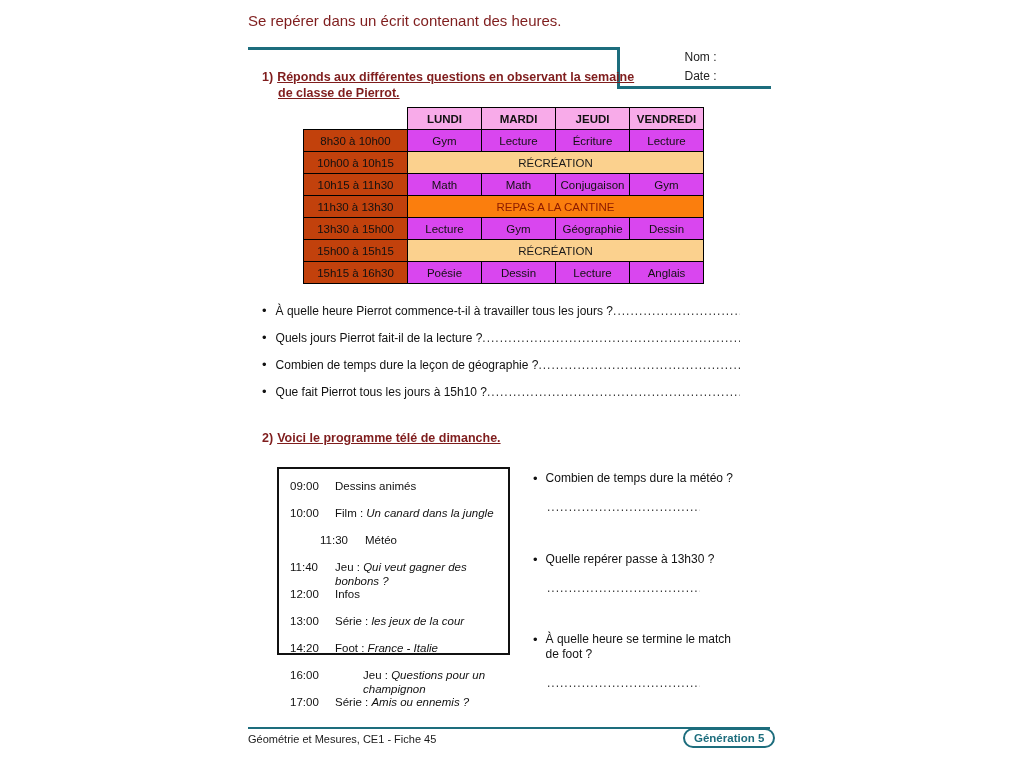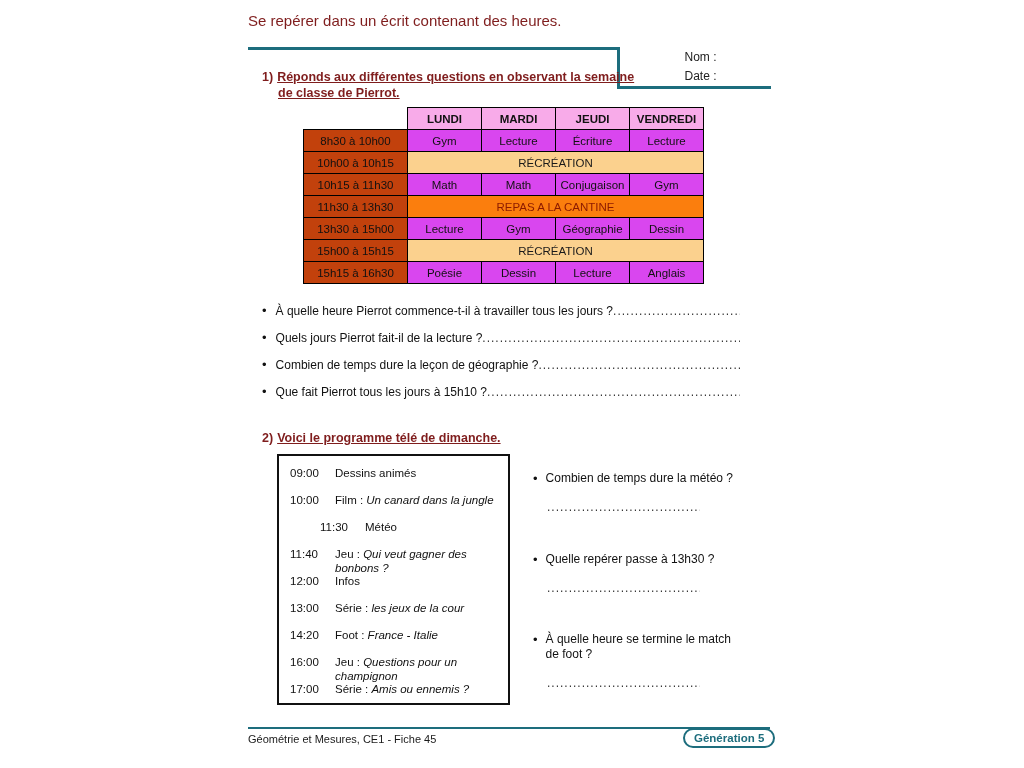--- a/index.html
+++ b/index.html
@@ -32,21 +32,21 @@
   table.schedule td.day { width:74px; background:#d946ef; }
   table.schedule td.recre { background:#fbd18e; color:#1a1a1a; }
   table.schedule td.cantine { background:#fb7e0d; color:#8b1a00; }
 
   .q1-list { left:262px; top:303px; width:478px; }
   .q-row { display:flex; align-items:baseline; height:27px; font-size:12px; }
   .q-row .bullet { font-size:13px; margin-right:9px; }
   .q-row .q-text { white-space:nowrap; }
   .q-row .leader { flex:1; }
 
-  .tv-box { left:277px; top:454px; width:233px; height:251px; border:2px solid #111; }
+  .tv-box { left:277px; top:467px; width:233px; height:188px; border:2px solid #111; }
   .tv-row { position:absolute; left:11px; display:flex; font-size:11.5px; line-height:14px; }
   .tv-time { width:45px; flex:none; }
   .tv-title { width:168px; }
   .tv-title .it { font-style:italic; }
 
   .q2-block { left:533px; width:215px; }
   .q2-row { display:flex; font-size:12px; line-height:15px; }
   .q2-row .bullet { font-size:13px; margin-right:8px; flex:none; }
   .q2-answer { margin:14px 0 0 14px; width:153px; font-size:12px; }
 
@@ -178,21 +178,21 @@
     <span class="tv-title"><span>Infos</span><span class="it"></span></span>
   </div>
   <div class="tv-row" style="top:145px;">
     <span class="tv-time">13:00</span>
     <span class="tv-title"><span>Série : </span><span class="it">les jeux de la cour</span></span>
   </div>
   <div class="tv-row" style="top:172px;">
     <span class="tv-time">14:20</span>
     <span class="tv-title"><span>Foot : </span><span class="it">France - Italie</span></span>
   </div>
-  <div class="tv-row" style="top:199px;">
+  <div class="tv-row" style="top:199px;gap:28px;">
     <span class="tv-time">16:00</span>
     <span class="tv-title"><span>Jeu : </span><span class="it">Questions pour un champignon</span></span>
   </div>
   <div class="tv-row" style="top:226px;">
     <span class="tv-time">17:00</span>
     <span class="tv-title"><span>Série : </span><span class="it">Amis ou ennemis ?</span></span>
   </div>
 </div>
 
 <div class="abs q2-block" style="top:471px;">

